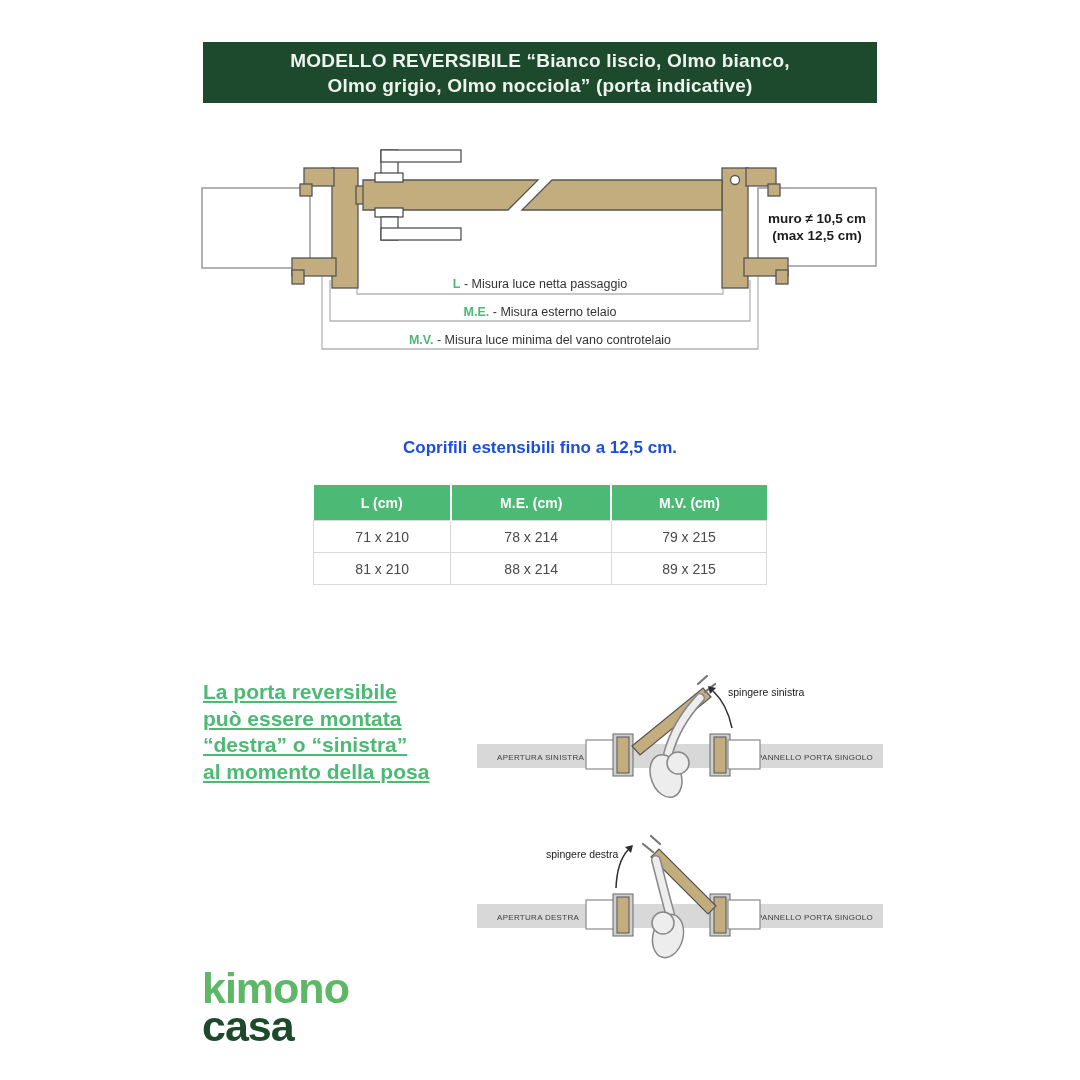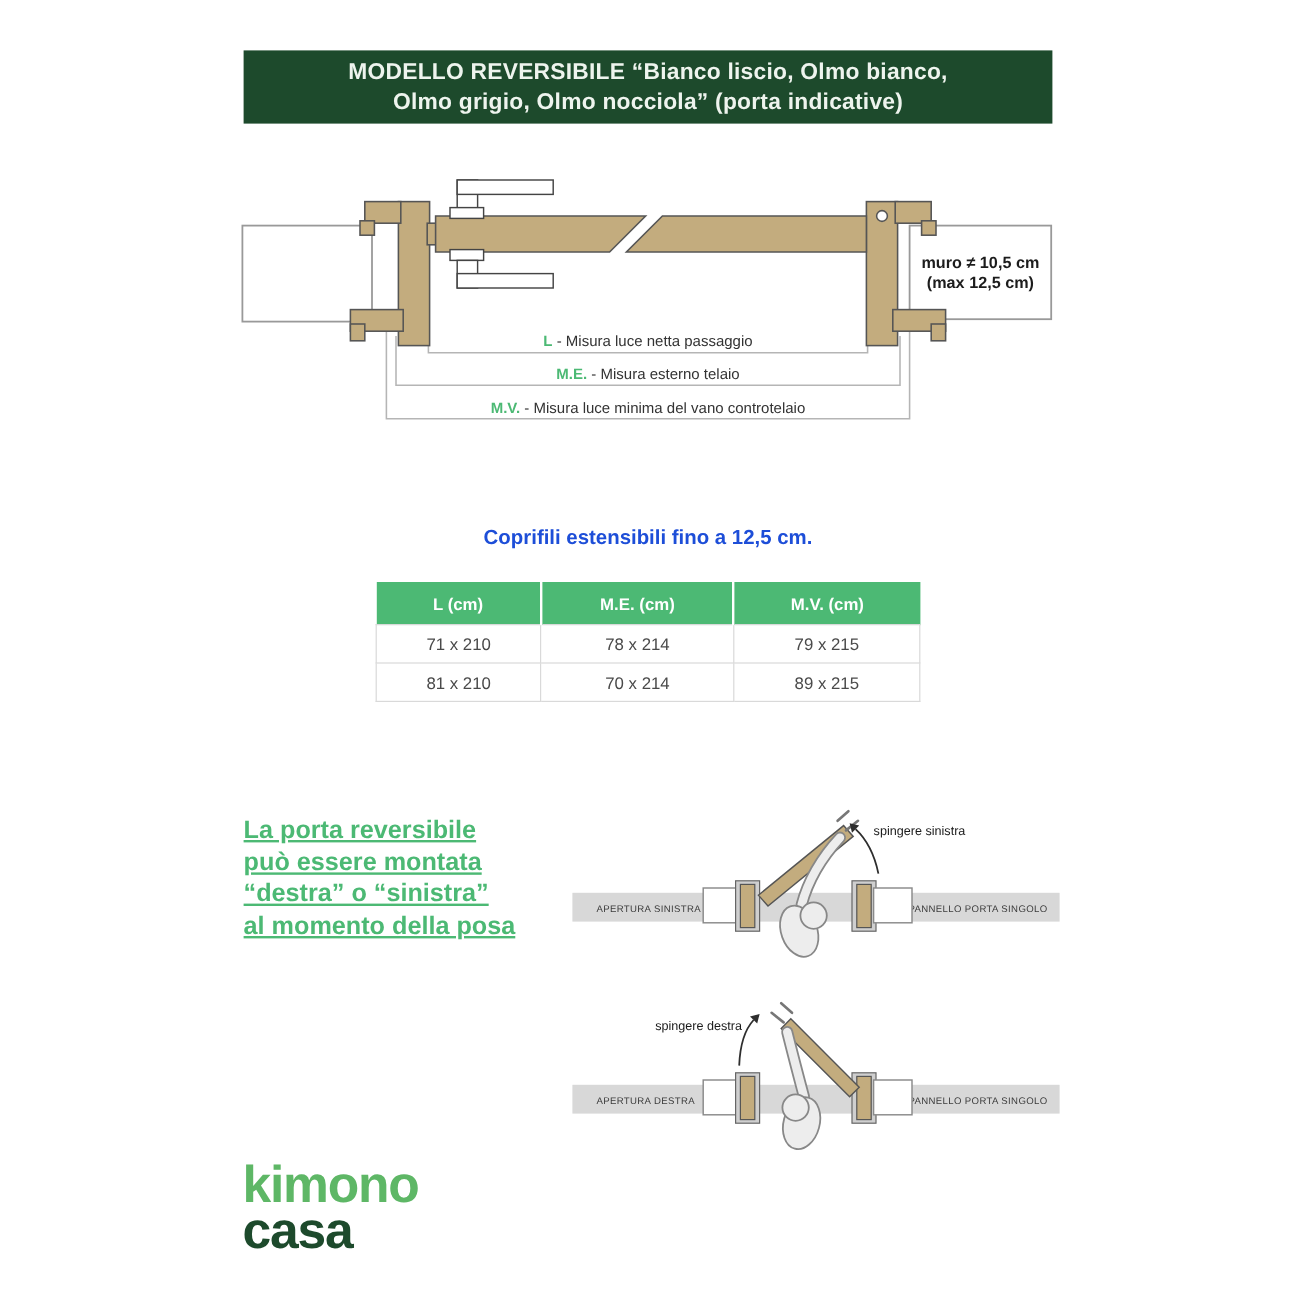--- a/index.html
+++ b/index.html
@@ -122,21 +122,21 @@
       </tr>
     </thead>
     <tbody>
       <tr>
         <td>71 x 210</td>
         <td>78 x 214</td>
         <td>79 x 215</td>
       </tr>
       <tr>
         <td>81 x 210</td>
-        <td>70 x 214</td>
+        <td>88 x 214</td>
         <td>89 x 215</td>
       </tr>
     </tbody>
   </table>
 
   <div class="abs note">
     <div>La porta reversibile</div>
     <div>può essere montata</div>
     <div>“destra” o “sinistra”</div>
     <div>al momento della posa</div>

